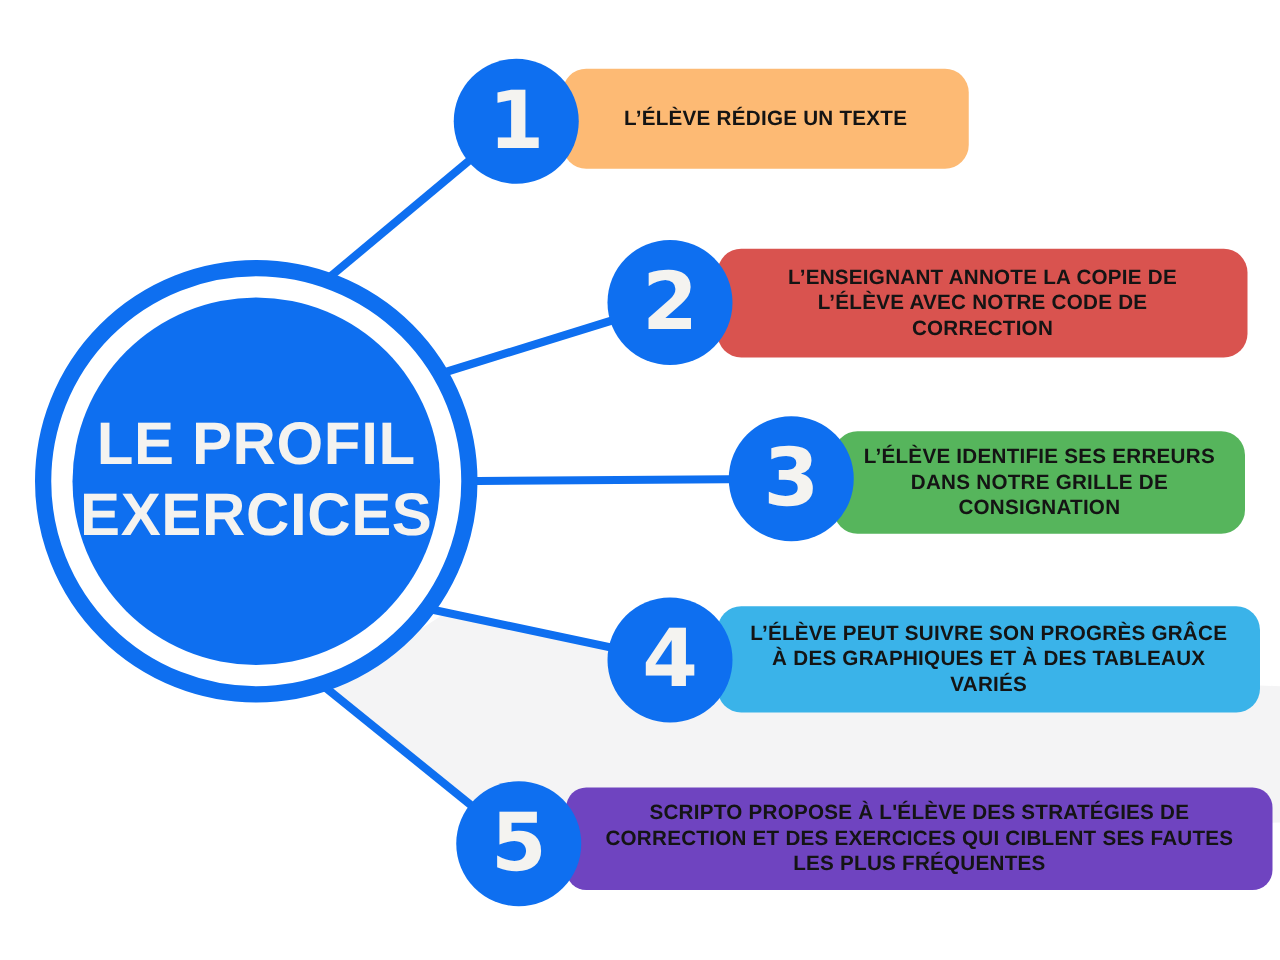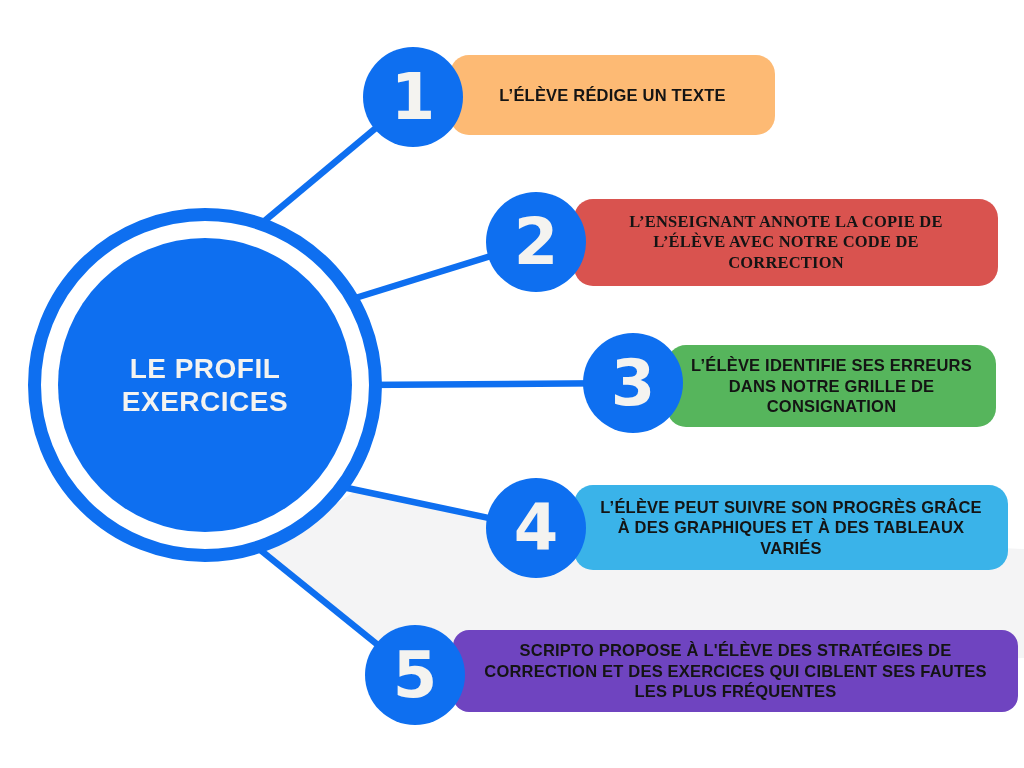--- a/index.html
+++ b/index.html
@@ -25,36 +25,36 @@
     position:absolute;left:28px;top:208px;width:354px;height:354px;
     box-sizing:border-box;border:13px solid var(--primary-blue);
     border-radius:50%;background:#ffffff;z-index:2;
   }
   .hub-inner{
     position:absolute;left:58px;top:238px;width:294px;height:294px;
     border-radius:50%;background:var(--primary-blue);z-index:2;
     display:flex;align-items:center;justify-content:center;
   }
   .hub-label{
-    color:var(--text-light);font-weight:bold;font-size:28px;line-height:1.18;
+    color:var(--text-light);font-weight:bold;font-size:48px;line-height:1.18;
     letter-spacing:.5px;text-align:center;
   }
 
   
   .step-box{
     position:absolute;z-index:2;border-radius:19px;
     display:flex;align-items:center;justify-content:center;
     box-sizing:border-box;padding:4px 22px;
   }
   .step-label{
     color:var(--text-dark);font-weight:bold;font-size:16.5px;line-height:1.25;
     letter-spacing:.2px;text-align:center;text-transform:uppercase;
   }
   .box1{left:450px;top:55px;width:325px;height:80px;}
-  .box2{left:574px;top:199px;width:424px;height:87px;font-family:Liberation Serif, serif;}
+  .box2{left:574px;top:199px;width:424px;height:87px;}
   .box3{left:667px;top:345px;width:329px;height:82px;}
   .box4{left:574px;top:485px;width:434px;height:85px;}
   .box5{left:453px;top:630px;width:565px;height:82px;border-radius:16px;}
 
   
   .num-circle{
     position:absolute;width:100px;height:100px;border-radius:50%;
     background:var(--primary-blue);z-index:3;
     display:flex;align-items:center;justify-content:center;
     color:var(--text-light);

